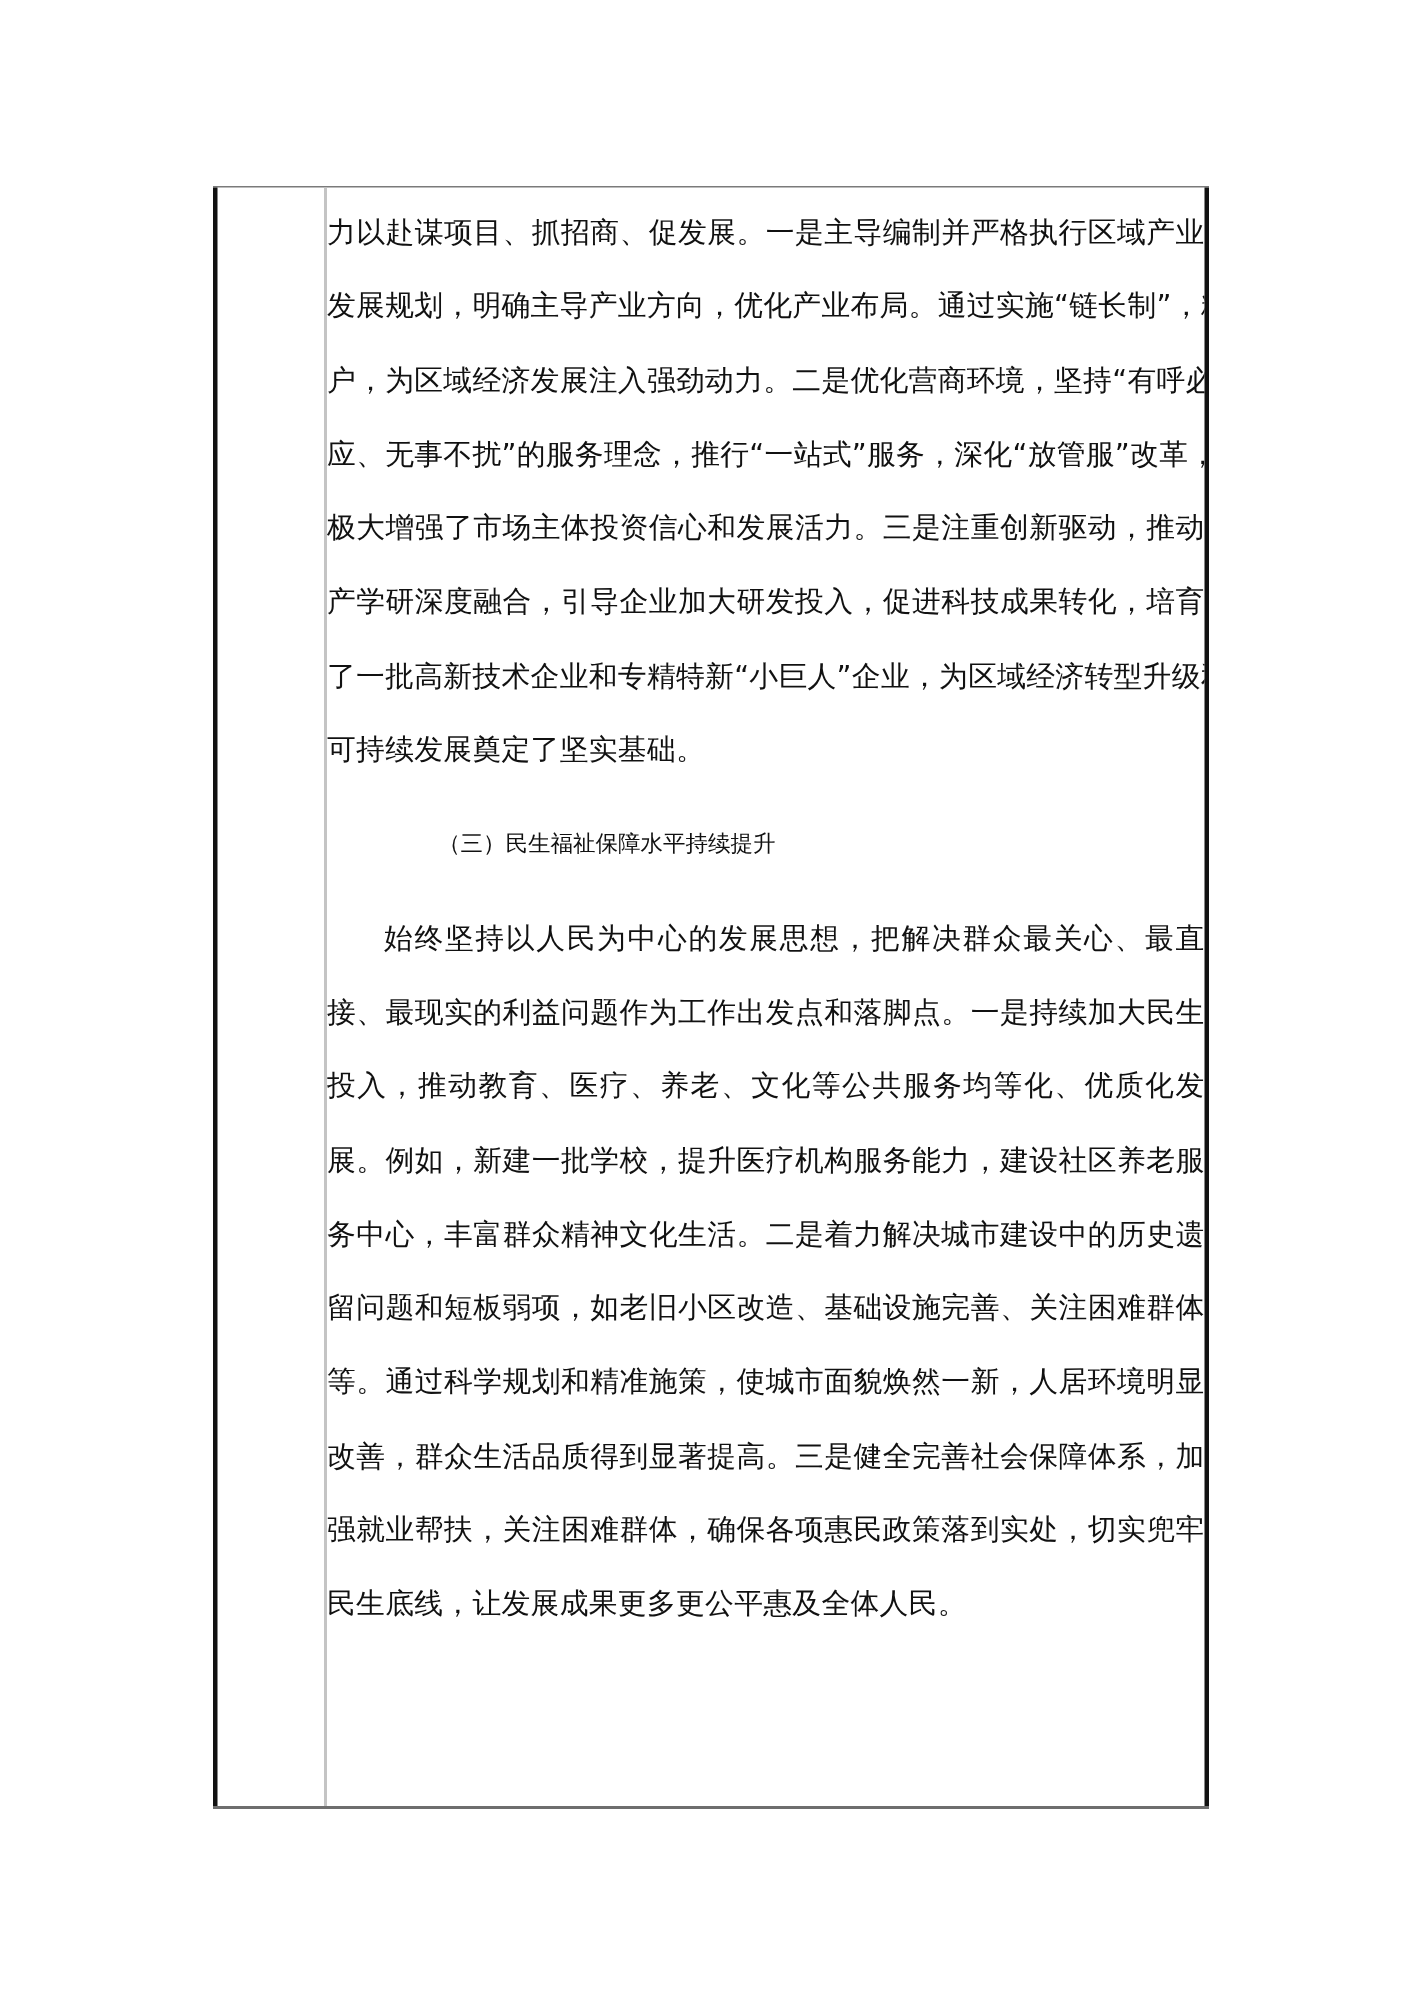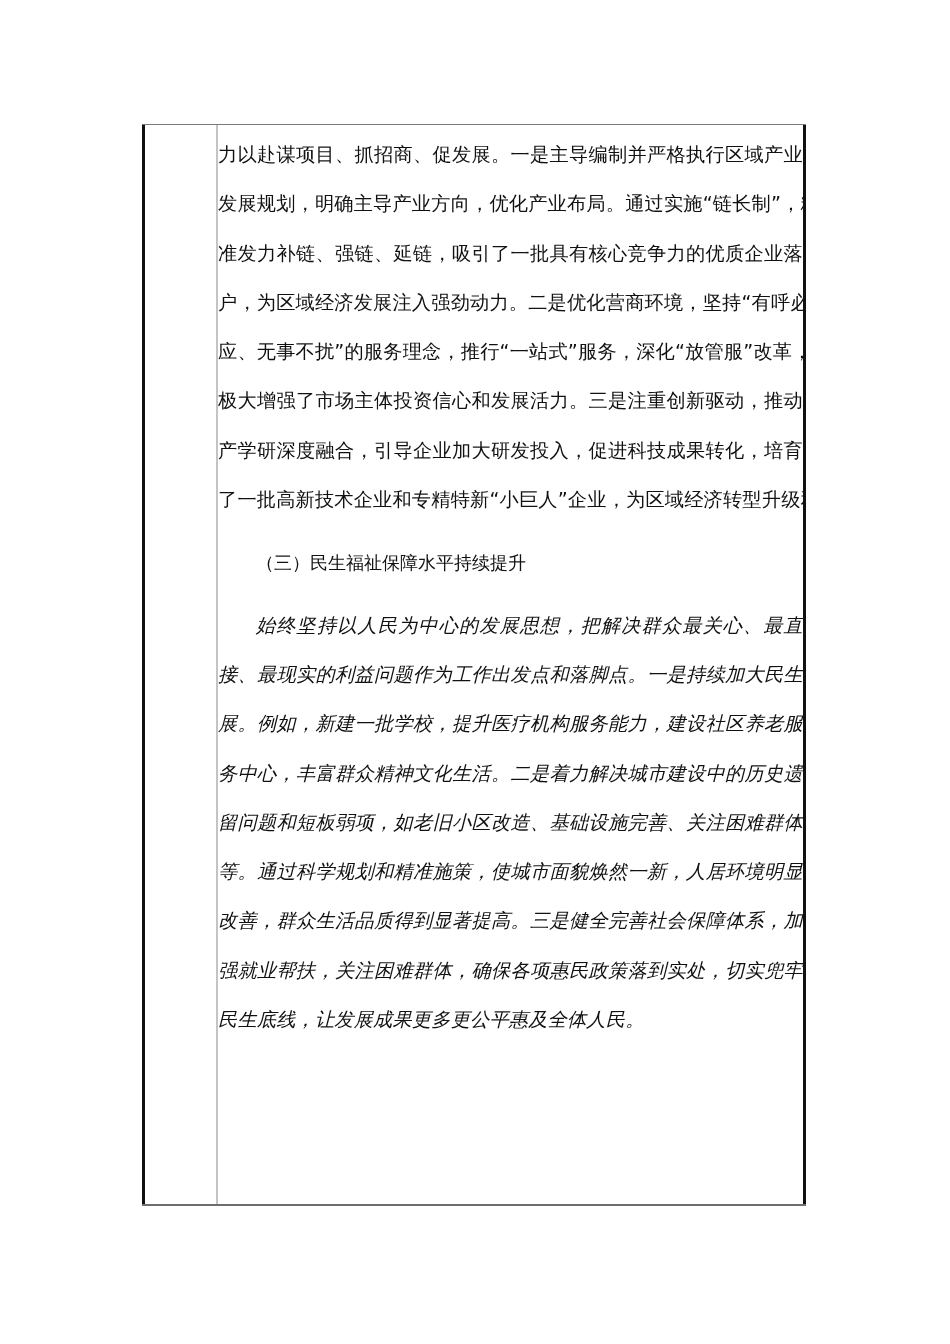--- a/index.html
+++ b/index.html
@@ -82,53 +82,55 @@
     }
     .line.last {
       text-align-last: left;
     }
     .first-block { padding-top: 5px; }
     .heading {
       display: block;
       height: 49.3px;
       margin-top: 14px;
       padding-left: 38px;
-      font-size: 18px;
+      font-size: 15px;
       line-height: 49.3px;
       white-space: nowrap;
+      margin-left: 36px;
     }
-    .second-block { margin-top: 13px; font-style: italic; }
+    .second-block { margin-top: 13px; }
     .indent { padding-left: 38px; }
   </style>
 </head>
 <body>
 
 <div class="page">
   <div class="doc-table">
     <div class="left-border"></div>
     <div class="left-cell"></div>
     <div class="col-divider"></div>
 
     <div class="content-cell">
       <div class="para first-block">
         <span class="line">力以赴谋项目、抓招商、促发展。一是主导编制并严格执行区域产业</span>
         <span class="line">发展规划，明确主导产业方向，优化产业布局。通过实施“链长制”，精</span>
-        <span class="line">准发力补链、强链、延链，吸引了一批具有核心竞争力的优质企业落</span>
         <span class="line">户，为区域经济发展注入强劲动力。二是优化营商环境，坚持“有呼必</span>
         <span class="line">应、无事不扰”的服务理念，推行“一站式”服务，深化“放管服”改革，有</span>
         <span class="line">极大增强了市场主体投资信心和发展活力。三是注重创新驱动，推动</span>
         <span class="line">产学研深度融合，引导企业加大研发投入，促进科技成果转化，培育</span>
         <span class="line">了一批高新技术企业和专精特新“小巨人”企业，为区域经济转型升级和</span>
+        <span class="line last">可持续发展奠定了坚实基础。</span>
       </div>
 
       <span class="heading">（三）民生福祉保障水平持续提升</span>
 
       <div class="para second-block">
         <span class="line indent">始终坚持以人民为中心的发展思想，把解决群众最关心、最直</span>
         <span class="line">接、最现实的利益问题作为工作出发点和落脚点。一是持续加大民生</span>
+        <span class="line">投入，推动教育、医疗、养老、文化等公共服务均等化、优质化发</span>
         <span class="line">展。例如，新建一批学校，提升医疗机构服务能力，建设社区养老服</span>
         <span class="line">务中心，丰富群众精神文化生活。二是着力解决城市建设中的历史遗</span>
         <span class="line">留问题和短板弱项，如老旧小区改造、基础设施完善、关注困难群体</span>
         <span class="line">等。通过科学规划和精准施策，使城市面貌焕然一新，人居环境明显</span>
         <span class="line">改善，群众生活品质得到显著提高。三是健全完善社会保障体系，加</span>
         <span class="line">强就业帮扶，关注困难群体，确保各项惠民政策落到实处，切实兜牢</span>
         <span class="line last">民生底线，让发展成果更多更公平惠及全体人民。</span>
       </div>
     </div>
 

